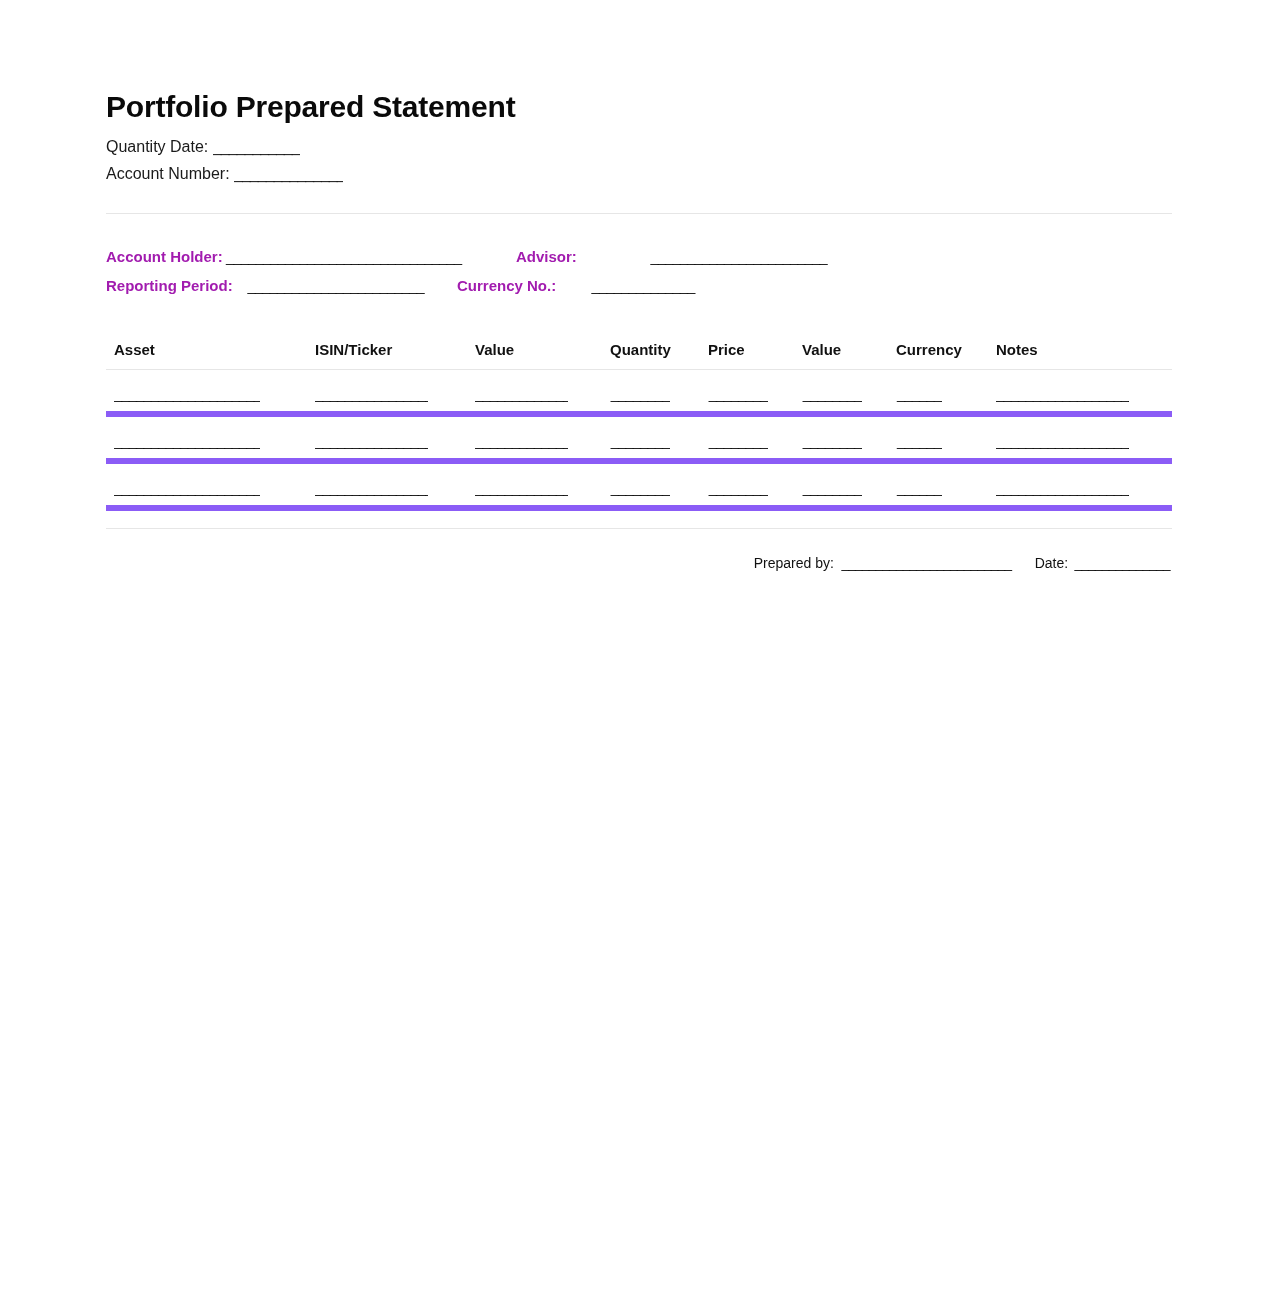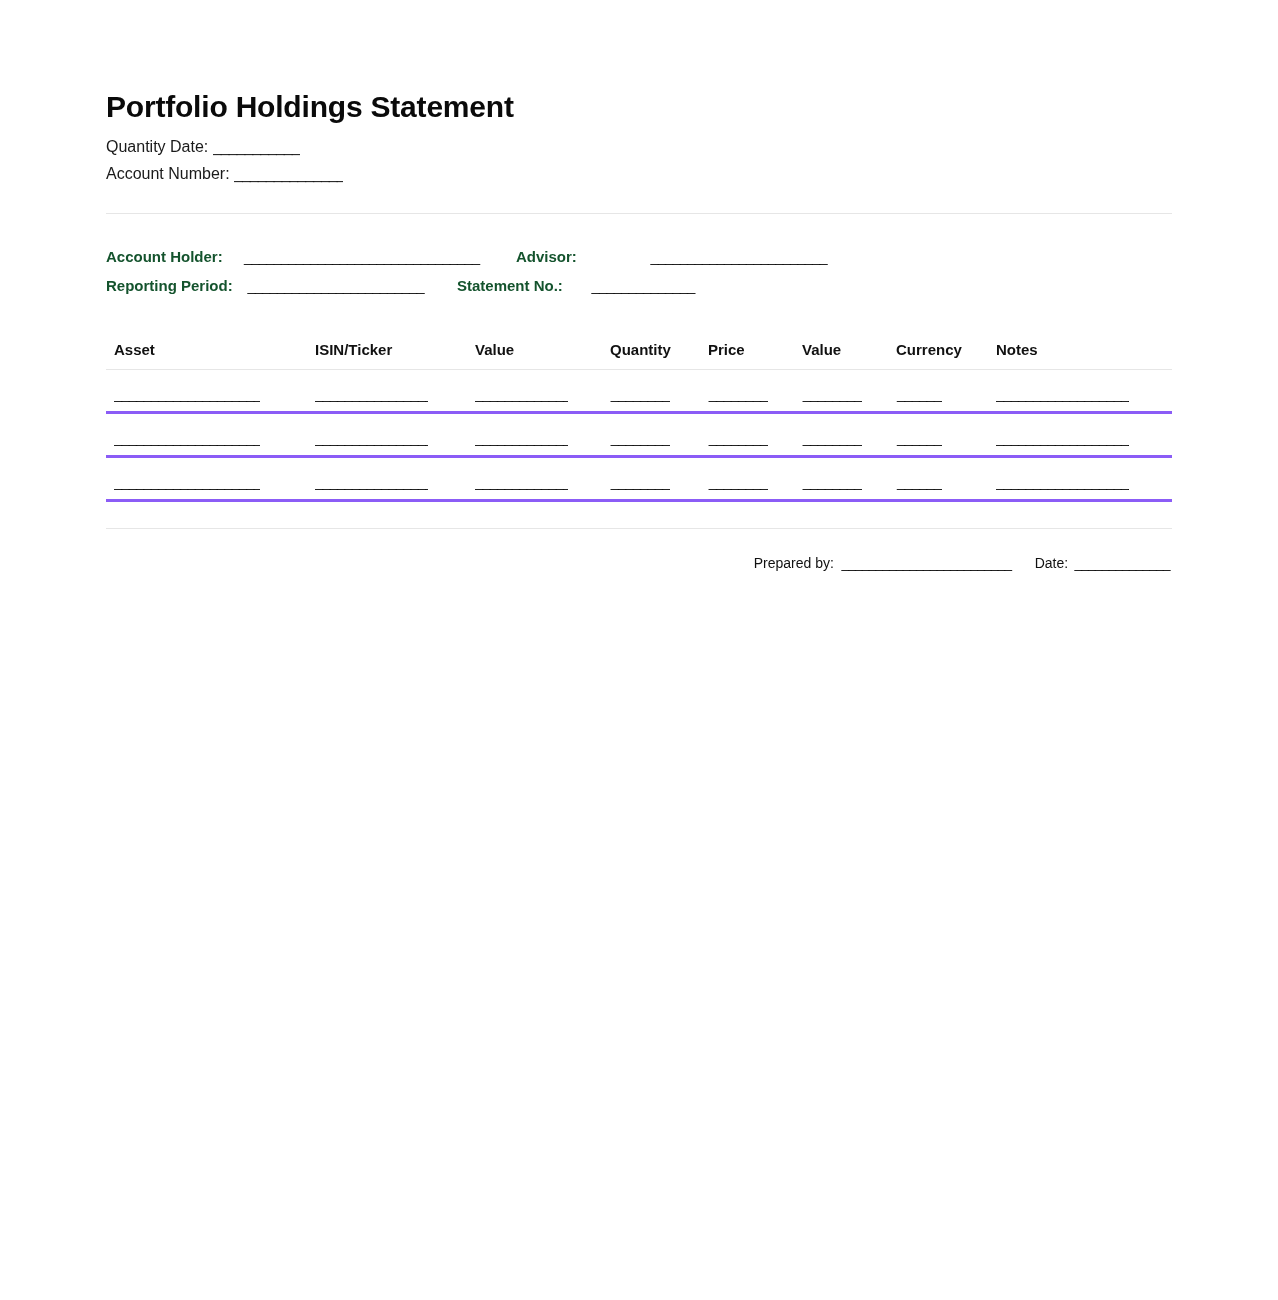--- a/index.html
+++ b/index.html
@@ -20,58 +20,58 @@
   .sub-2 { top: 164px; }
   .blank { display: inline-block; overflow: hidden; white-space: nowrap; vertical-align: bottom; letter-spacing: -1px; text-align: center; }
   .divider { position: absolute; left: 0; width: 1066px; height: 1px; background: #e6e6e6; }
   .div-1 { top: 213px; }
   .div-2 { top: 528px; }
 
   .meta-row { position: absolute; left: 0; font-size: 15px; line-height: 20px; white-space: nowrap; }
   .meta-row-1 { top: 247px; }
   .meta-row-2 { top: 276px; }
   .meta-item { position: absolute; top: 0; }
-  .meta-label { font-weight: bold; color: #14532d; }
+  .meta-label { font-weight: bold; color: #a21caf; }
 
   .holdings { position: absolute; top: 331px; left: 0; width: 1066px; border-collapse: collapse; table-layout: fixed; font-size: 15px; }
   .holdings th { text-align: left; font-weight: bold; padding: 9px 8px 10px 8px; line-height: 19px; border-bottom: 1px solid #e6e6e6; color: #111; }
-  .holdings td { padding: 0 8px; height: 41px; border-bottom: 3px solid #8b5cf6; vertical-align: middle; line-height: 18px; }
+  .holdings td { padding: 0 8px; height: 41px; border-bottom: 6px solid #8b5cf6; vertical-align: middle; line-height: 18px; }
   .holdings td .blank { padding-top: 6px; }
 
   .footer { position: absolute; top: 554px; right: 0; font-size: 14px; line-height: 18px; white-space: nowrap; color: #111; }
   .footer-item { display: inline-block; }
   .footer-item + .footer-item { margin-left: 16px; }
 </style>
 </head>
 <body>
 
 <div class="page">
-  <h1 class="title">Portfolio Holdings Statement</h1>
+  <h1 class="title">Portfolio Prepared Statement</h1>
 
   <div class="sub-line sub-1">
     <span>Quantity Date:</span>
     <span class="blank" style="width:87px">___________</span>
   </div>
   <div class="sub-line sub-2">
     <span>Account Number:</span>
     <span class="blank" style="width:109px">______________</span>
   </div>
 
   <div class="divider div-1"></div>
 
   <div class="meta-row meta-row-1">
     <span class="meta-item meta-label" style="left:0">Account Holder:</span>
-    <span class="meta-item blank" style="left:133px;width:245px">________________________________</span>
+    <span class="meta-item blank" style="left:115px;width:245px">________________________________</span>
     <span class="meta-item meta-label" style="left:410px">Advisor:</span>
     <span class="meta-item blank" style="left:543px;width:179px">________________________</span>
   </div>
   <div class="meta-row meta-row-2">
     <span class="meta-item meta-label" style="left:0">Reporting Period:</span>
     <span class="meta-item blank" style="left:140px;width:179px">________________________</span>
-    <span class="meta-item meta-label" style="left:351px">Statement No.:</span>
+    <span class="meta-item meta-label" style="left:351px">Currency No.:</span>
     <span class="meta-item blank" style="left:484px;width:106px">______________</span>
   </div>
 
   <table class="holdings">
     <colgroup>
       <col style="width:201px">
         <col style="width:160px">
         <col style="width:135px">
         <col style="width:98px">
       <col style="width:94px">

